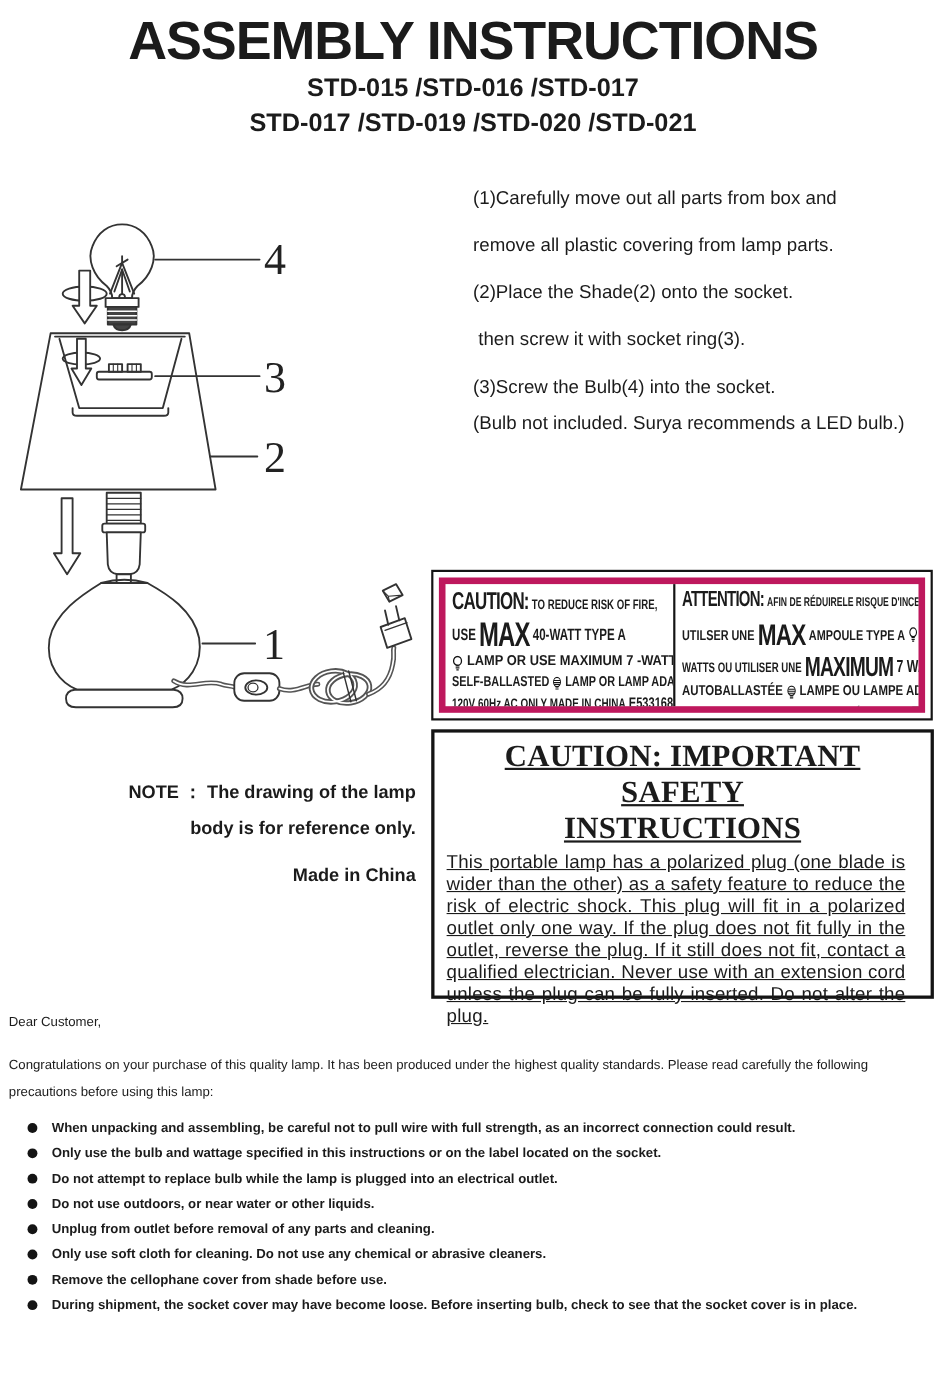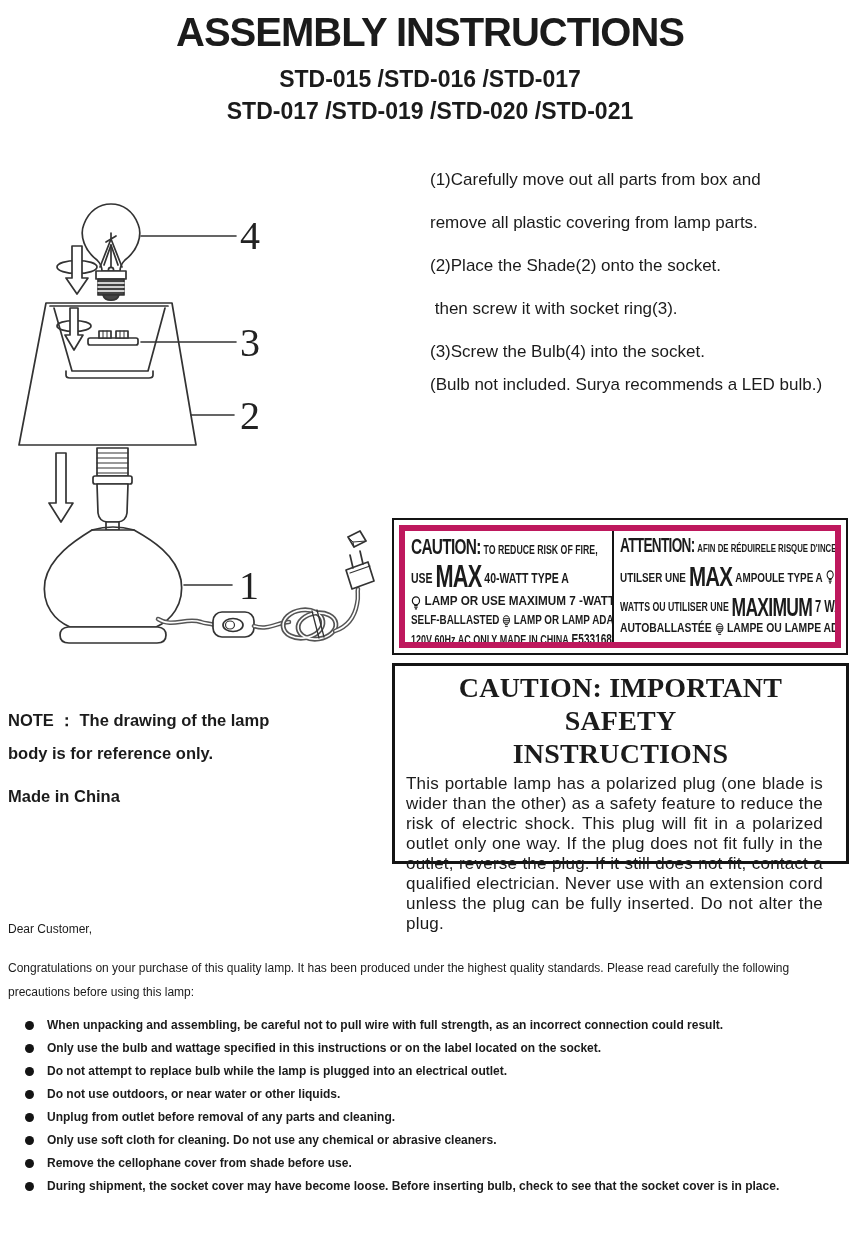--- a/index.html
+++ b/index.html
@@ -1,20 +1,20 @@
 <!DOCTYPE html>
 <html><head>
 <meta charset="utf-8">
 <style>
   html,body{margin:0;padding:0;background:#fff;}
   .page{position:relative;width:860px;height:1260px;background:#fff;overflow:hidden;
         font-family:"Liberation Sans",sans-serif;color:#1b1b1b;}
   
   .title{position:absolute;left:0;top:10px;width:860px;text-align:center;
-         font-size:40px;font-weight:bold;letter-spacing:-1px;}
+         font-size:49px;font-weight:bold;letter-spacing:-1px;}
   .models{position:absolute;left:0;width:860px;text-align:center;font-size:23px;font-weight:bold;}
   .m1{top:66px;} .m2{top:98px;}
   
   .diagram{position:absolute;left:0;top:185px;width:400px;height:480px;}
   
   .steps{position:absolute;left:430px;top:170px;width:402px;}
   .step{margin:0 0 23px 0;font-size:17px;font-weight:normal;line-height:20px;white-space:pre-wrap;}
   .step-last{margin-top:-11px;line-height:21px;}
   
   .ul-label{position:absolute;left:392px;top:518px;width:456px;height:137px;
@@ -31,29 +31,29 @@
   .big1{font-size:22px;font-weight:bold;letter-spacing:-1px;}
   .big1f{font-size:20px;font-weight:bold;letter-spacing:-1px;}
   .max{font-size:31px;font-weight:bold;letter-spacing:-1px;line-height:28px;}
   .maxf{font-size:27px;font-weight:bold;letter-spacing:-1px;line-height:26px;}
   .maximum{font-size:25px;font-weight:bold;letter-spacing:-1px;line-height:24px;}
   .t15{font-size:15px;} .t13{font-size:13px;} .t12{font-size:12.5px;} .t11{font-size:11.5px;}
   .cert{font-size:14px;font-weight:bold;}
   .dk40{font-size:16px;font-weight:bold;}
   .icon{align-self:center;display:inline-flex;}
   
-  .safety-box{position:absolute;left:392px;top:663px;width:457px;height:201px;
-              border:3px solid #141414;box-sizing:border-box;padding:5px 11px 0 11px;}
+  .safety-box{position:absolute;left:392px;top:663px;width:457px;height:245px;
+              border:3px solid #141414;box-sizing:border-box;padding:5px 11px 0 11px;text-decoration:underline;}
   .safety-title{text-align:center;font-family:"Liberation Serif",serif;font-weight:bold;
                 font-size:28px;line-height:33px;letter-spacing:0.2px;}
   .safety-body{margin:4px 12px 0 0;font-size:17px;line-height:20px;text-align:justify;
                letter-spacing:0.2px;}
   
   .note{position:absolute;left:8px;top:704px;width:370px;font-weight:bold;font-size:16.5px;}
-  .note p{margin:0;line-height:33px;}
+  .note p{margin:0;line-height:33px;text-align:right;}
   .made{margin-top:10px !important;}
   
   .customer{position:absolute;left:8px;top:918px;width:824px;font-size:12px;}
   .salutation{margin:0;line-height:22px;}
   .intro{margin:16px 0 0 0;width:786px;line-height:24px;}
   .plist{margin-top:11px;font-weight:bold;}
   .pitem{display:flex;margin:0 0 1.5px 0;line-height:21.5px;}
   .dot{flex:0 0 9px;width:9px;height:9px;border-radius:50%;background:#141414;
        margin:6px 13px 0 17px;}
   .ptext{flex:1;}

